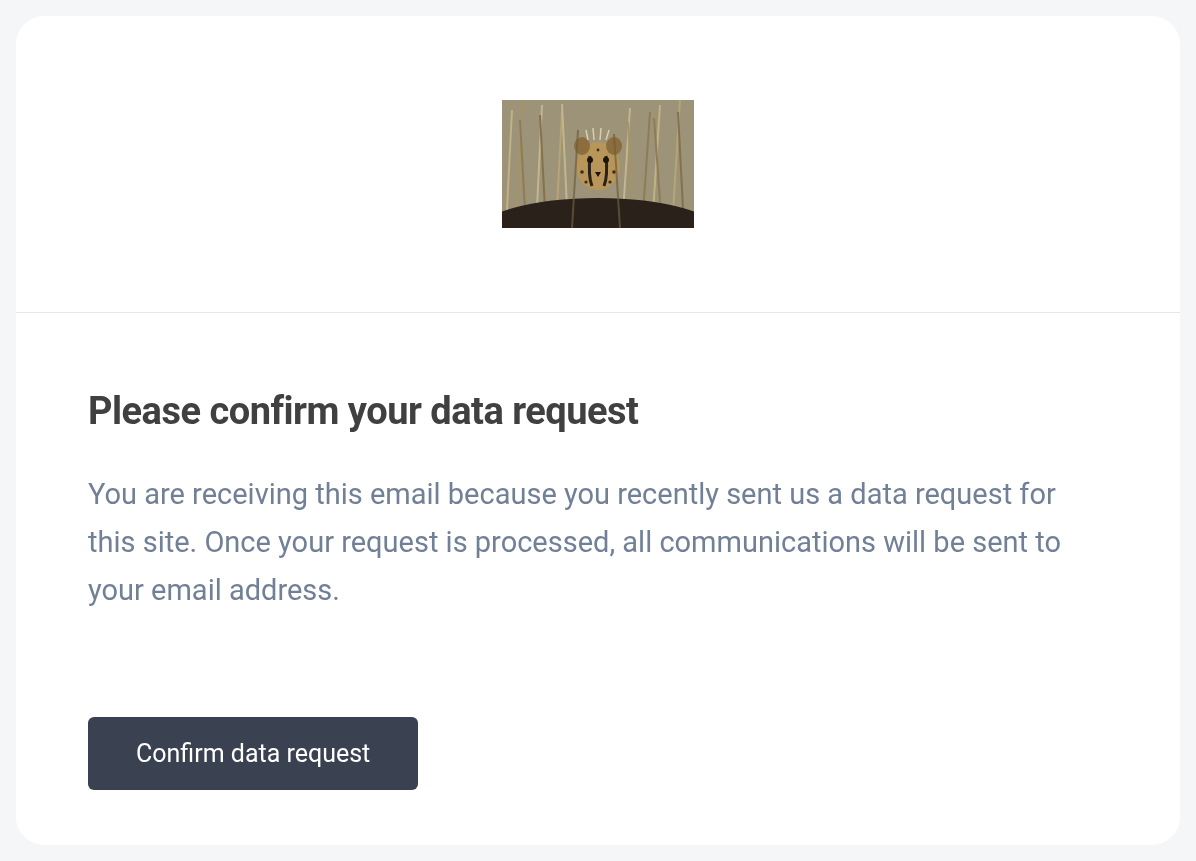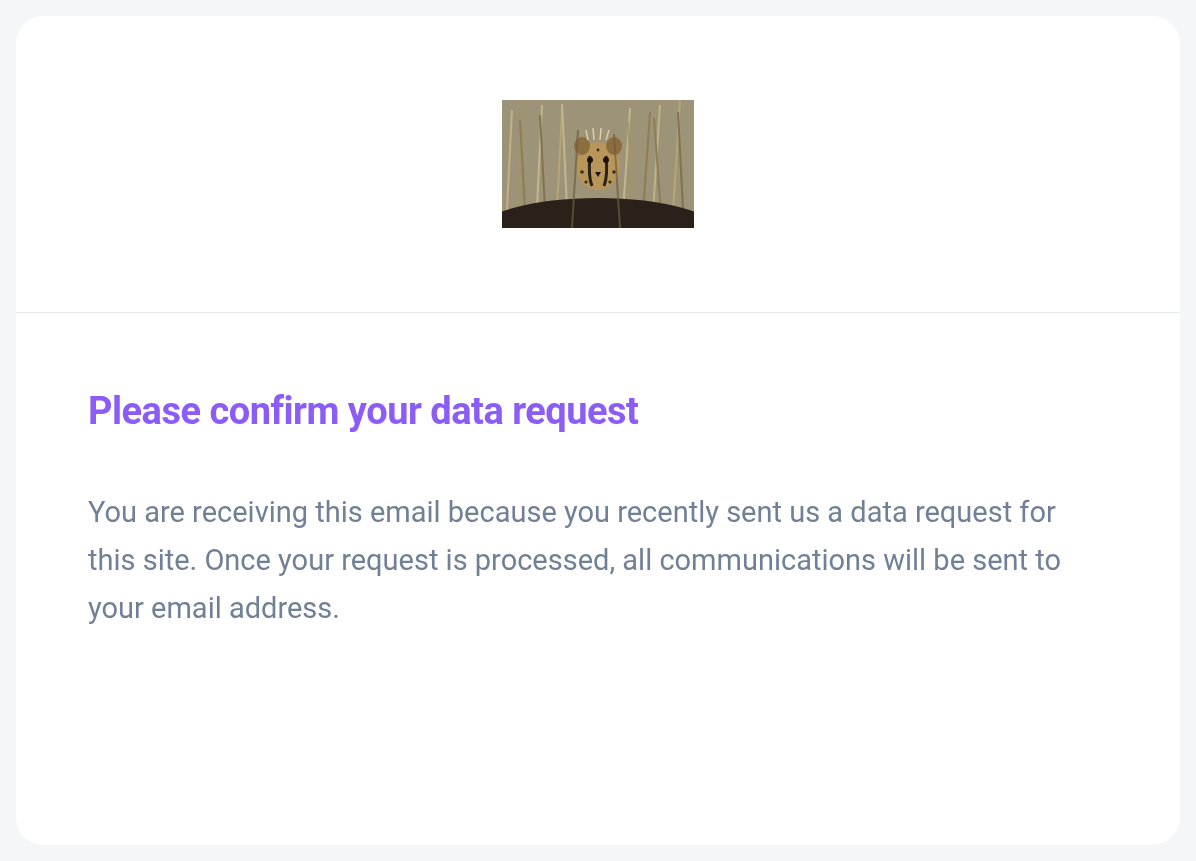--- a/index.html
+++ b/index.html
@@ -46,22 +46,22 @@
       display: block;
     }
     
     .content-section {
       padding: 76px 72px 60px 72px;
     }
     
     .heading {
       font-size: 38px;
       font-weight: 700;
-      color: #8b5cf6;
-      margin-bottom: 56px;
+      color: #404040;
+      margin-bottom: 38px;
       letter-spacing: -0.5px;
     }
     
     .body-text {
       font-size: 29px;
       color: #718096;
       line-height: 1.65;
       margin-bottom: 102px;
     }
     
@@ -140,15 +140,16 @@
           <line x1="70" y1="128" x2="76" y2="30" stroke="#6e5f3c"></line>
           <line x1="118" y1="128" x2="112" y2="34" stroke="#6e5f3c"></line>
         </g>
       </svg>
     </div>
   </div>
 
   <div class="content-section">
     <h1 class="heading">Please confirm your data request</h1>
     <p class="body-text">You are receiving this email because you recently sent us a data request for this site. Once your request is processed, all communications will be sent to your email address.</p>
+    <button class="confirm-button">Confirm data request</button>
   </div>
 
 </div>
 
 </body></html>

